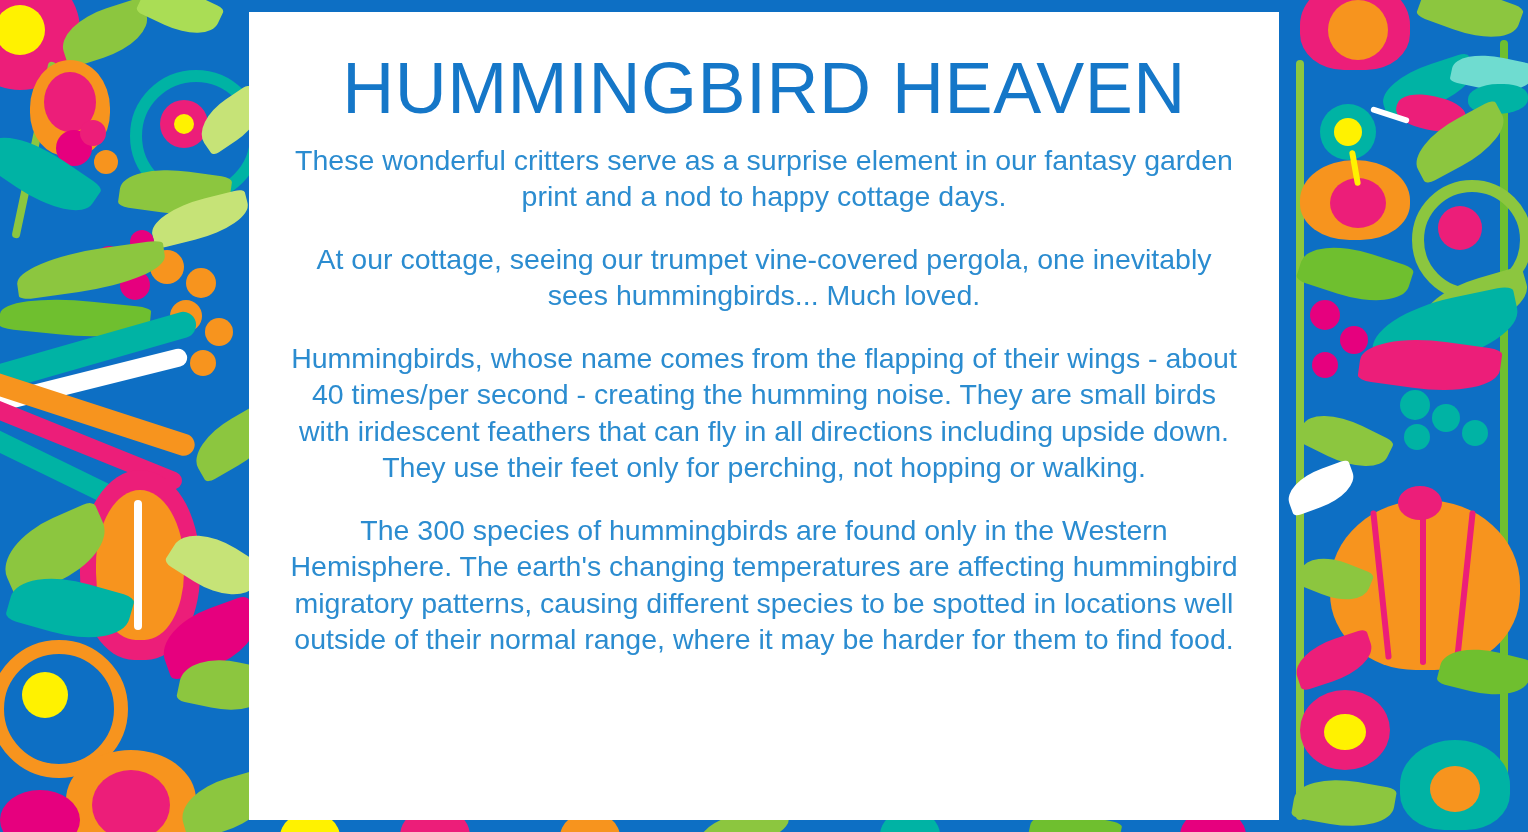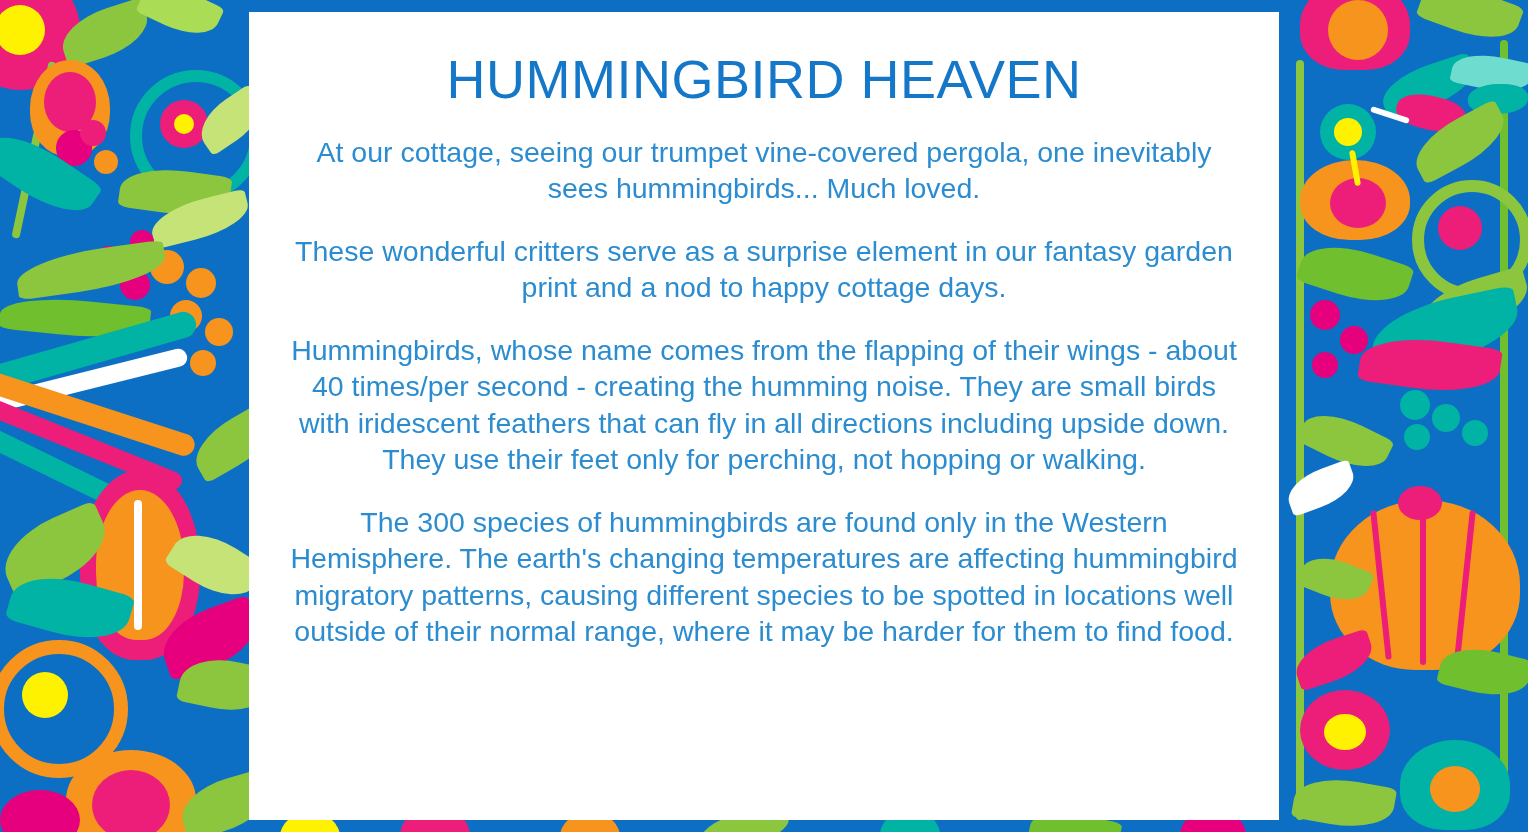--- a/index.html
+++ b/index.html
@@ -51,25 +51,25 @@
     top: 12px;
     width: 1030px;
     height: 808px;
     background: #ffffff;
     box-sizing: border-box;
     padding: 26px 34px 10px 34px;
     text-align: center;
   }
   #title {
     color: #1577c8;
-    font-size: 54px;
+    font-size: 72px;
     line-height: 1.0;
     letter-spacing: 0.5px;
     font-weight: 400;
-    margin: 14px 0 28px 0;
+    margin: 14px 0 18px 0;
     white-space: nowrap;
   }
   .para {
     color: #2b8cd0;
     font-size: 28.5px;
     line-height: 1.28;
     margin: 0 0 26px 0;
     padding: 0 6px;
   }
   .para:last-child { margin-bottom: 0; }
@@ -204,19 +204,19 @@
     <div class="blob" style="left:560px; top:812px; width:60px; height:50px; background:#f7941e; border-radius:50%;"></div>
     <div class="leaf" style="left:700px; top:812px; width:90px; height:34px; background:#8cc63f; transform:rotate(-10deg);"></div>
     <div class="blob" style="left:880px; top:810px; width:60px; height:50px; background:#00b3a4; border-radius:50%;"></div>
     <div class="leaf" style="left:1030px; top:814px; width:90px; height:34px; background:#6fbf2f; transform:rotate(12deg);"></div>
     <div class="blob" style="left:1180px; top:808px; width:66px; height:56px; background:#e6007e; border-radius:50%;"></div>
     <div class="blob" style="left:280px; top:812px; width:60px; height:50px; background:#fff200; border-radius:50%;"></div>
   </div>
 
   <div id="card">
     <h1 id="title">HUMMINGBIRD HEAVEN</h1>
+    <p class="para">These wonderful critters serve as a surprise element in our fantasy garden print and a nod to happy cottage days.</p>
     <p class="para">At our cottage, seeing our trumpet vine-covered pergola, one inevitably sees hummingbirds... Much loved.</p>
-    <p class="para">These wonderful critters serve as a surprise element in our fantasy garden print and a nod to happy cottage days.</p>
     <p class="para">Hummingbirds, whose name comes from the flapping of their wings - about 40 times/per second - creating the humming noise. They are small birds with iridescent feathers that can fly in all directions including upside down. They use their feet only for perching, not hopping or walking.</p>
     <p class="para">The 300 species of hummingbirds are found only in the Western Hemisphere.  The earth's changing temperatures are affecting hummingbird migratory patterns, causing different species to be spotted in locations well outside of their normal range, where it may be harder for them to find food.</p>
   </div>
 
 </div>
 
 </body></html>

